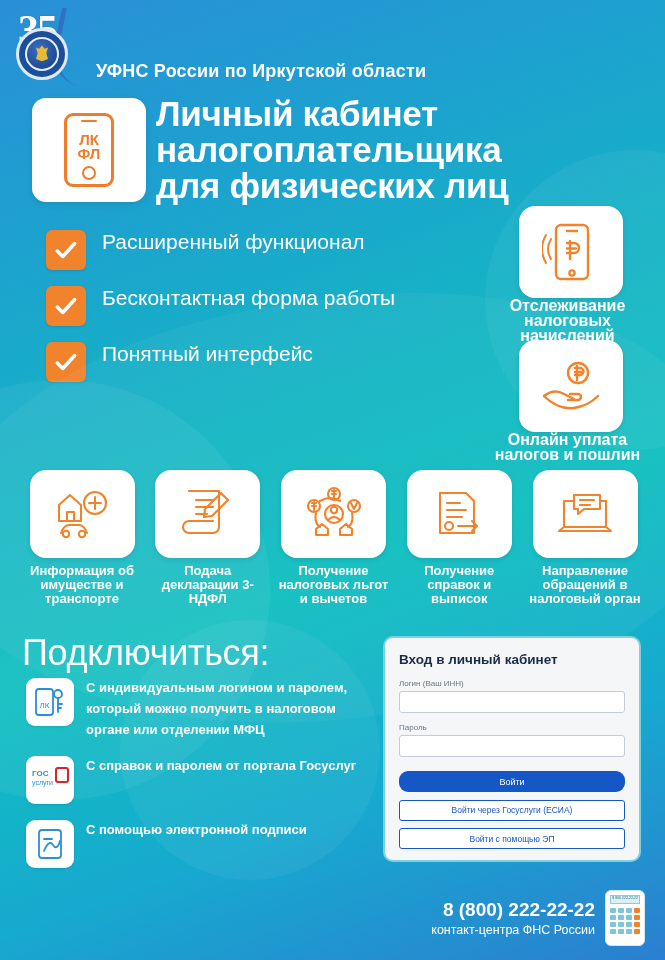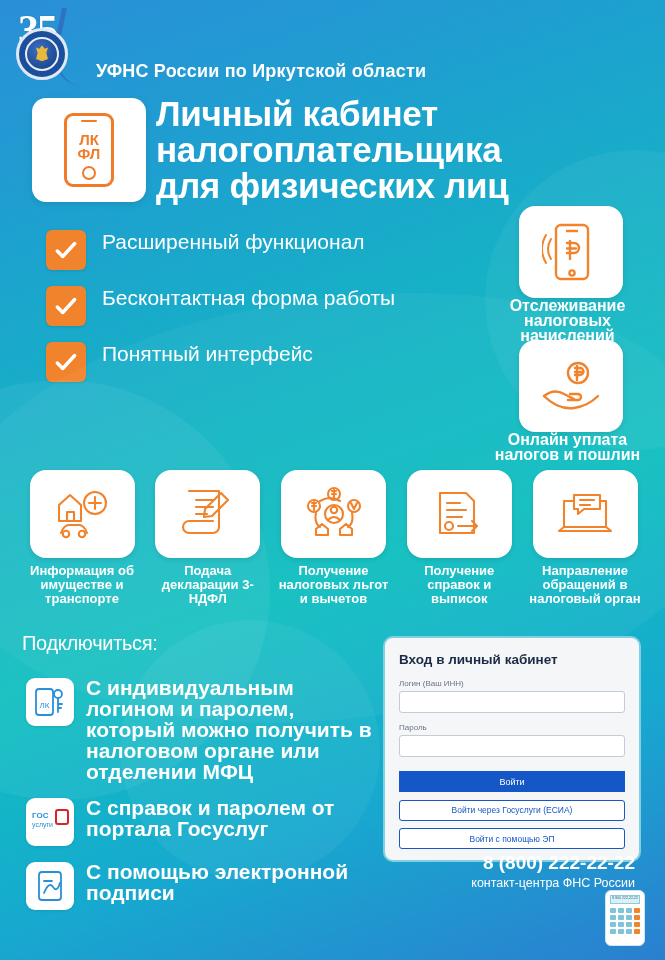--- a/index.html
+++ b/index.html
@@ -138,62 +138,62 @@
     margin: 0 auto 6px auto; display: flex; align-items: center; justify-content: center;
     box-shadow: 0 2px 5px rgba(0,0,0,.10);
   }
   .service .cap {
     color: #fff; font-size: 13px; font-weight: bold; line-height: 14px;
   }
 
   
   .connect-title {
     position: absolute; left: 22px; top: 632px;
-    color: #ffffff; font-size: 20px; font-weight: normal; letter-spacing: -.3px;
+    color: #ffffff; font-size: 36px; font-weight: normal; letter-spacing: -.3px;
   }
   .connect-list { position: absolute; left: 26px; top: 676px; width: 350px; }
   .connect-item { display: flex; align-items: flex-start; margin-bottom: 14px; }
   .connect-item .badge {
     width: 48px; height: 48px; background: #ffffff; border-radius: 9px;
     flex: 0 0 auto; margin-right: 12px; margin-top: 2px;
     display: flex; align-items: center; justify-content: center;
     box-shadow: 0 1px 3px rgba(0,0,0,.10);
   }
   .connect-item .txt {
-    color: #ffffff; font-size: 21px; line-height: 21px; font-weight: bold; padding-top: 1px;
+    color: #ffffff; font-size: 13px; line-height: 21px; font-weight: bold; padding-top: 1px;
   }
 
   
   .login {
     position: absolute; right: 24px; top: 636px; width: 258px;
     background: #f4f6f8; border: 2px solid #7fd0e0; border-radius: 10px;
     padding: 14px 14px 4px 14px;
   }
   .login h3 { font-size: 13.5px; color: #1c2b45; margin-bottom: 12px; }
   .login label { display: block; font-size: 8px; color: #6a7687; margin-bottom: 3px; }
   .login input {
     width: 100%; height: 22px; border: 1px solid #c3ccd6; border-radius: 3px;
     background: #ffffff; margin-bottom: 10px; font-size: 10px; padding: 0 6px;
     color: #25364f;
   }
   .btn-primary {
     width: 100%; height: 21px; background: #1657c8; color: #fff; border: none;
-    border-radius: 0; font-size: 9px; margin-top: 4px; margin-bottom: 7px; cursor: pointer;
+    border-radius: 9px; font-size: 9px; margin-top: 4px; margin-bottom: 7px; cursor: pointer;
     font-family: "Liberation Sans", sans-serif;
   }
   .btn-outline {
     width: 100%; height: 21px; background: #ffffff; color: #1657c8;
     border: 1px solid #1657c8; border-radius: 3px; font-size: 8.5px;
     margin-bottom: 7px; cursor: pointer; font-family: "Liberation Sans", sans-serif;
   }
 
   
   .footer {
     position: absolute; right: 20px; bottom: 14px; width: 420px;
-    display: flex; align-items: flex-end; justify-content: flex-end; flex-direction: column;
+    display: flex; align-items: center; justify-content: flex-end;
   }
   .footer .txt { text-align: right; margin-right: 10px; }
   .footer .phone-num { color: #ffffff; font-size: 19px; font-weight: bold; }
   .footer .sub { color: #ffffff; font-size: 12.5px; line-height: 14px; margin-top: 2px; }
   .calc {
     width: 40px; height: 56px; background: #ffffff; border-radius: 6px;
     border: 1px solid #cfe6ee; display: flex; flex-direction: column;
     align-items: center; padding-top: 4px; flex: 0 0 auto;
   }
   .calc .scr { width: 30px; height: 9px; background: #d9f0f6; border: 1px solid #8fc9da; font-size: 3.5px; color:#2b6e86; text-align:right; padding-right:1px;}

